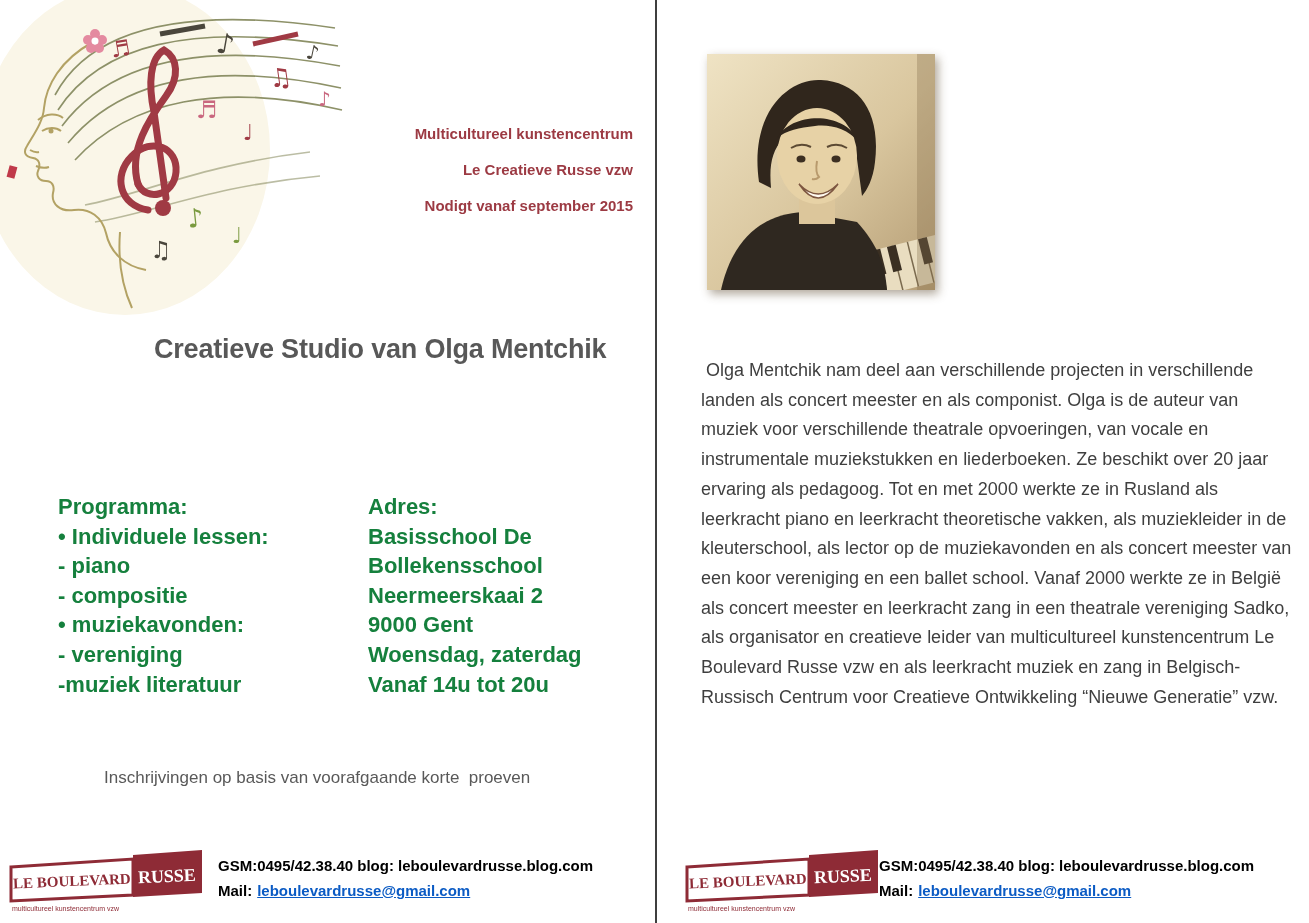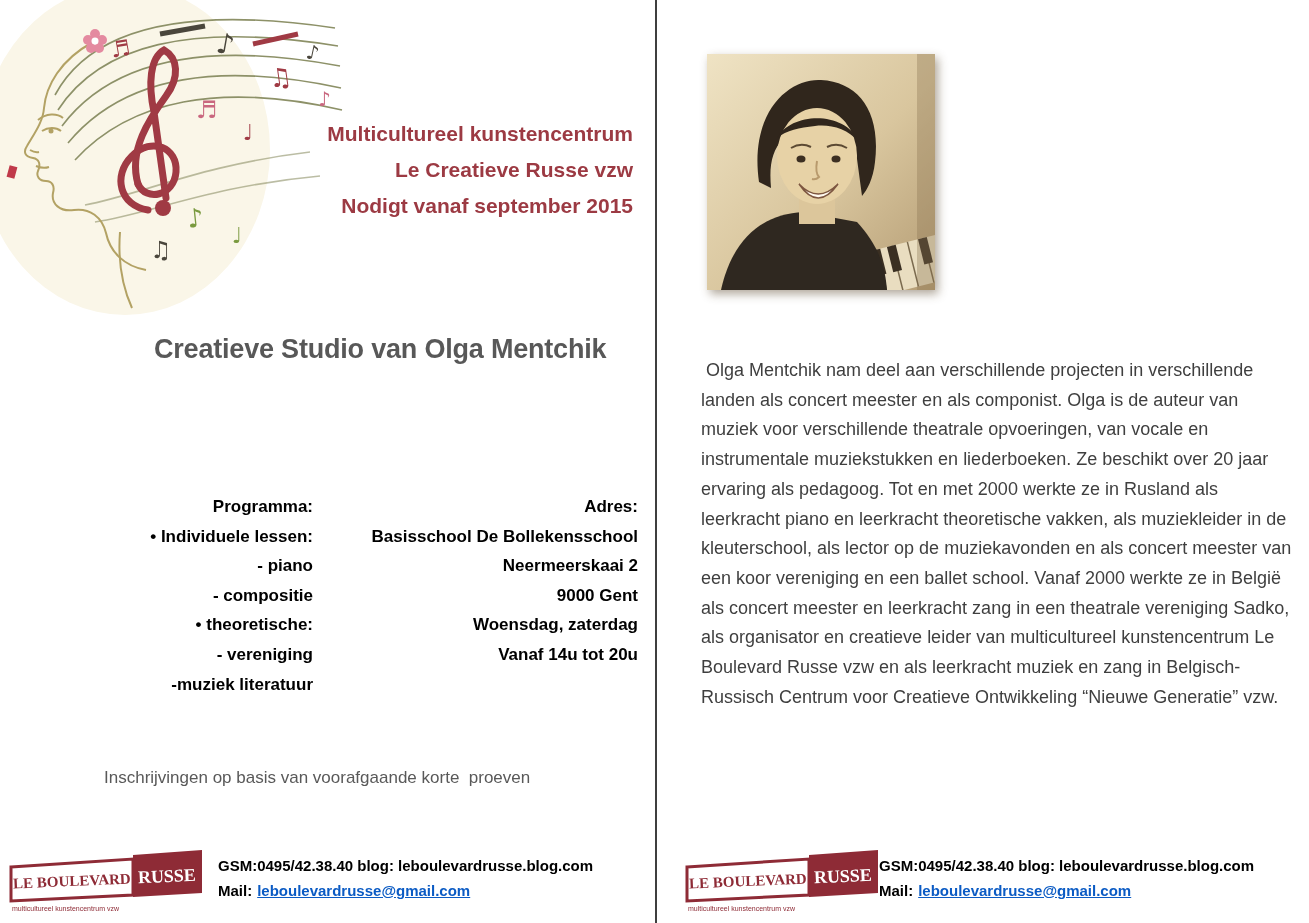--- a/index.html
+++ b/index.html
@@ -6,24 +6,24 @@
   html,body{width:1309px;height:923px}
   body{background:#ffffff;font-family:"Liberation Sans",sans-serif;position:relative;overflow:hidden}
   .page{position:absolute;top:0;height:923px}
   .page-left{left:0;width:655px}
   .page-right{left:657px;width:652px}
   .divider{position:absolute;left:655px;top:0;width:2px;height:923px;background:#3f3f3f}
 
   
   .illustration{position:absolute;left:0;top:0;width:345px;height:332px}
   .intro{position:absolute;left:235px;top:116px;width:398px;text-align:right;
-         color:#9c3a43;font-weight:bold;font-size:21px;line-height:36px}
+         color:#9c3a43;font-weight:bold;font-size:15px;line-height:36px}
   .title{position:absolute;left:154px;top:334px;font-size:27px;font-weight:bold;
          color:#585858;letter-spacing:-0.2px;white-space:nowrap}
-  .col{position:absolute;color:#000000;font-weight:bold;font-size:17px;line-height:29.6px;text-align:right}
+  .col{position:absolute;color:#15803d;font-weight:bold;font-size:22px;line-height:29.6px;text-align:left}
   .programma{left:58px;top:492px;width:255px}
   .adres{left:368px;top:492px;width:270px}
   .bulleted::before{content:"•  "}
   .note{position:absolute;left:104px;top:768px;font-size:17px;color:#595959;white-space:pre-wrap}
 
   
   .photo{position:absolute;left:50px;top:54px;width:228px;height:236px;
          box-shadow:3px 4px 9px rgba(80,60,30,.45);background:#d9c69e}
   .bio-short{position:absolute;left:297px;top:78px;width:340px;font-size:17px;line-height:29px;color:#262626}
   .bio-long{position:absolute;left:44px;top:356px;width:594px;font-size:18px;line-height:29.7px;
@@ -112,21 +112,21 @@
       <div>Nodigt vanaf september 2015</div>
     </div>
 
     <h1 class="title">Creatieve Studio van Olga Mentchik</h1>
 
     <div class="col programma">
       <div>Programma:</div>
       <div class="bulleted">Individuele lessen:</div>
       <div>- piano</div>
       <div>- compositie</div>
-      <div class="bulleted">theoretische:</div>
+      <div class="bulleted">muziekavonden:</div>
       <div>- vereniging</div>
       <div>-muziek literatuur</div>
     </div>
 
     <div class="col adres">
       <div>Adres:</div>
       <div>Basisschool De Bollekensschool</div>
       <div>Neermeerskaai 2</div>
       <div>9000 Gent</div>
       <div>Woensdag, zaterdag</div>

